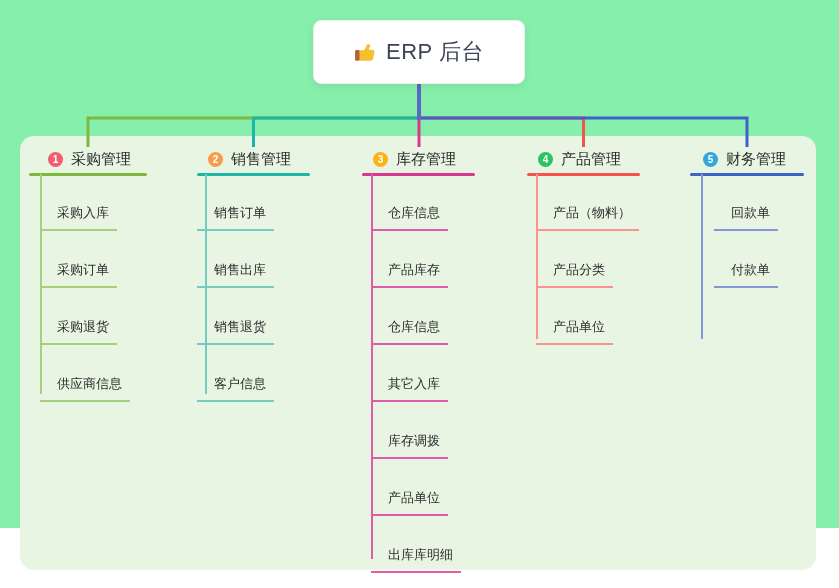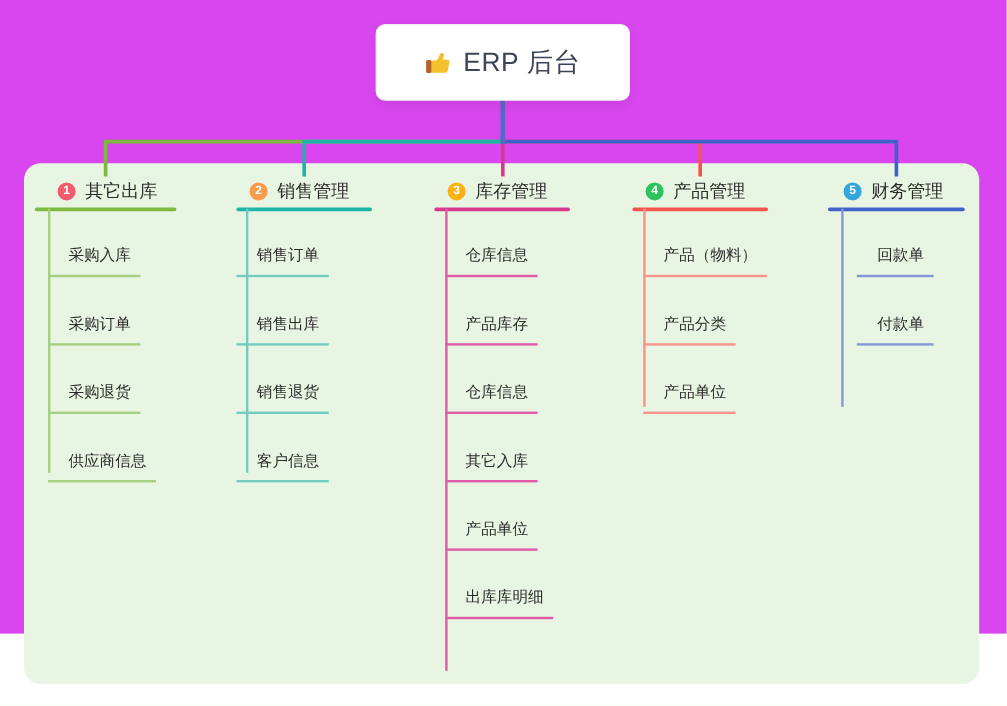--- a/index.html
+++ b/index.html
@@ -1,17 +1,17 @@
 <!DOCTYPE html>
 <html><head>
 <meta charset="utf-8">
 <style>
   html,body{margin:0;padding:0;background:#ffffff;width:839px;height:588px;overflow:hidden;
     font-family:"Liberation Sans","DejaVu Sans",sans-serif;}
-  #stage{position:relative;width:839px;height:528px;background:#d946ef;}
+  #stage{position:relative;width:839px;height:528px;background:#86efac;}
   #panel{position:absolute;left:20px;top:136px;width:796px;height:434px;border-radius:14px;}
   #connectors{position:absolute;left:0;top:0;width:839px;height:588px;pointer-events:none;}
   #root-box{position:absolute;left:313px;top:20px;width:210px;height:62px;background:#fff;
     border:1px solid #efefef;border-radius:8px;box-shadow:0 3px 10px rgba(0,0,0,.07);
     display:flex;align-items:center;justify-content:center;gap:10px;cursor:pointer;}
   #root-box .title{font-size:22px;color:#3b4556;font-weight:500;letter-spacing:.5px;}
   .branch{position:absolute;top:146px;}
   .branch-header{display:flex;align-items:center;gap:8px;height:26px;cursor:pointer;}
   .num-circle{width:15px;height:15px;border-radius:50%;color:#fff;font-size:10px;font-weight:bold;
     display:flex;align-items:center;justify-content:center;flex:0 0 15px;}
@@ -42,21 +42,21 @@
       <rect id="thumb-cuff" x="1" y="8.2" width="4.2" height="9.8" rx="1.2" fill="#b4642a"></rect>
       <path id="thumb-hand" d="M6.4 18c-.6 0-1-.5-1-1V9.5c0-.6.4-1 1-1h1.6c.9 0 1.7-.6 2.1-1.4l1.4-3.3c.3-.8 1.2-1.2 2-.9.9.3 1.3 1.3 1 2.1l-1 3h3.5c1 0 1.8.9 1.6 1.9l-1.2 6.3c-.2 1-1 1.7-2 1.7H6.4z" fill="#f5c02e"></path>
     </svg>
     <span class="title" style="color: rgb(59, 69, 86);">ERP 后台</span>
   </div>
 
   <div id="branches">
       <div class="branch" style="left: 29px; width: 118px;">
         <div class="branch-header" style="padding-left: 19px;">
           <span class="num-circle" style="background: rgb(242, 92, 110);">1</span>
-          <span class="branch-label">其它出库</span>
+          <span class="branch-label">采购管理</span>
         </div>
         <div class="branch-underline" style="width: 118px; background: rgb(124, 185, 62);"></div>
         <div class="spine" style="left: 11px; height: 220px; background: rgb(167, 207, 128);"></div>
         <div class="items" style="left: 11px;">
           <div class="item" style="border-bottom: 2px solid rgb(167, 207, 128);">
             <span>采购入库</span>
           </div>
           <div class="item" style="border-bottom: 2px solid rgb(167, 207, 128);">
             <span>采购订单</span>
           </div>
@@ -104,20 +104,23 @@
           <div class="item" style="border-bottom: 2px solid rgb(224, 92, 168);">
             <span>产品库存</span>
           </div>
           <div class="item" style="border-bottom: 2px solid rgb(224, 92, 168);">
             <span>仓库信息</span>
           </div>
           <div class="item" style="border-bottom: 2px solid rgb(224, 92, 168);">
             <span>其它入库</span>
           </div>
           <div class="item" style="border-bottom: 2px solid rgb(224, 92, 168);">
+            <span>库存调拨</span>
+          </div>
+          <div class="item" style="border-bottom: 2px solid rgb(224, 92, 168);">
             <span>产品单位</span>
           </div>
           <div class="item" style="border-bottom: 2px solid rgb(224, 92, 168);">
             <span>出库库明细</span>
           </div>
         </div>
       </div>
       <div class="branch" style="left: 527px; width: 113px;">
         <div class="branch-header" style="padding-left: 11px;">
           <span class="num-circle" style="background: rgb(46, 194, 95);">4</span>

